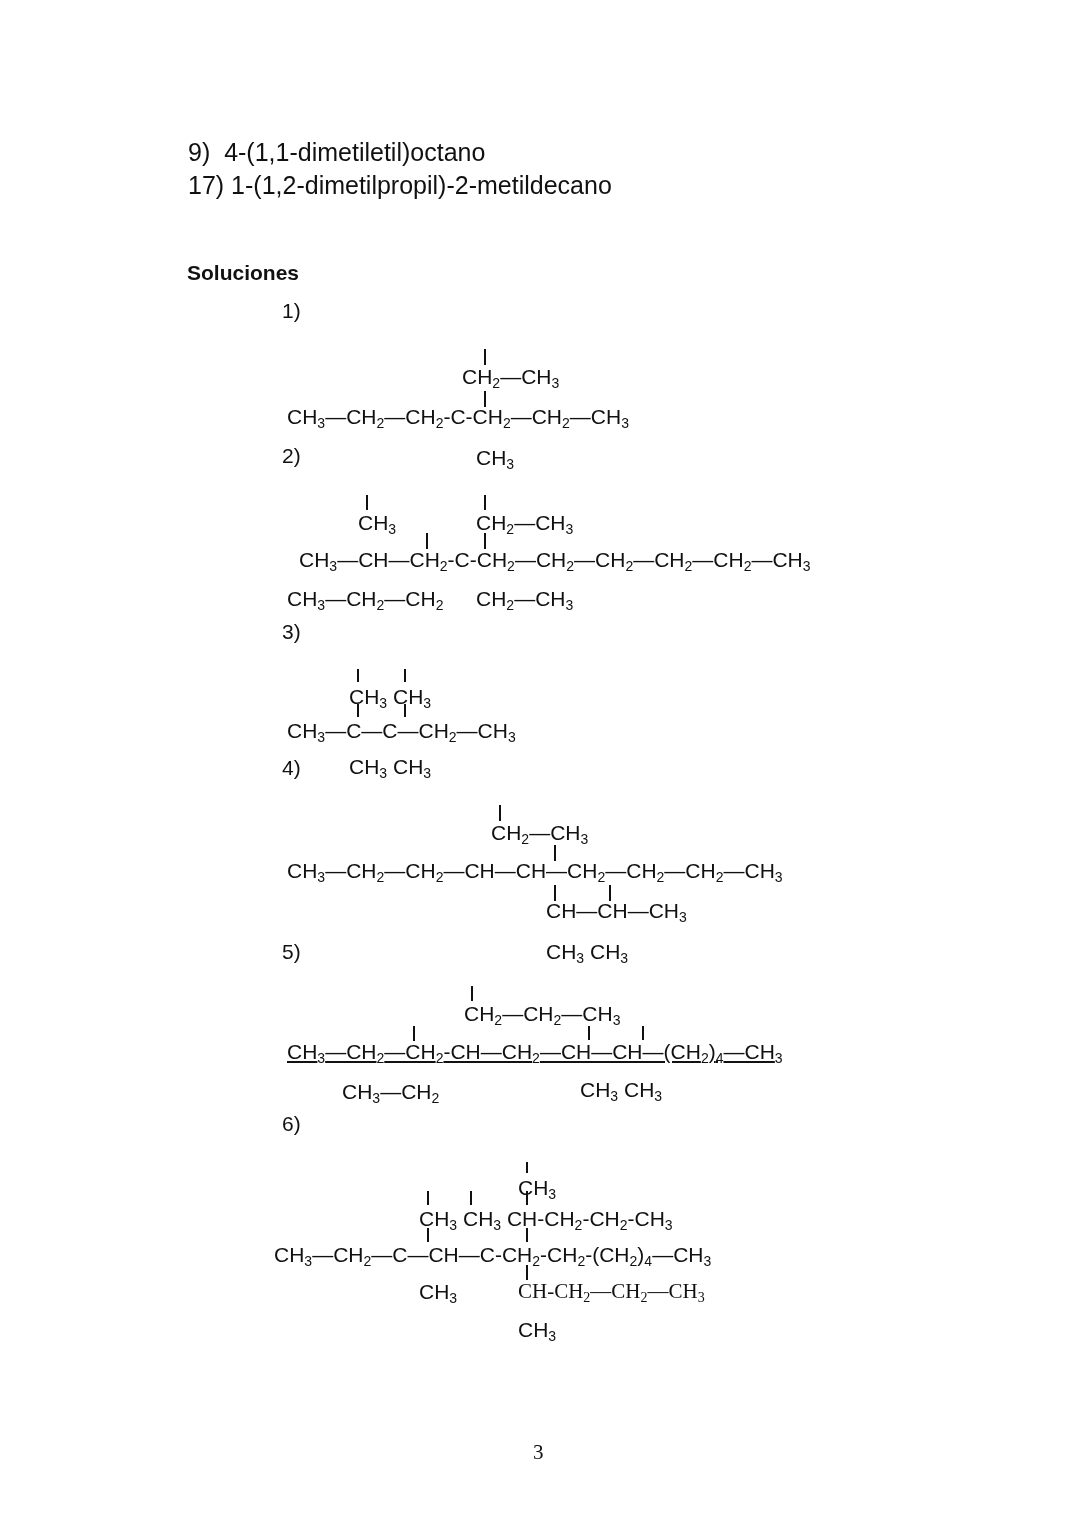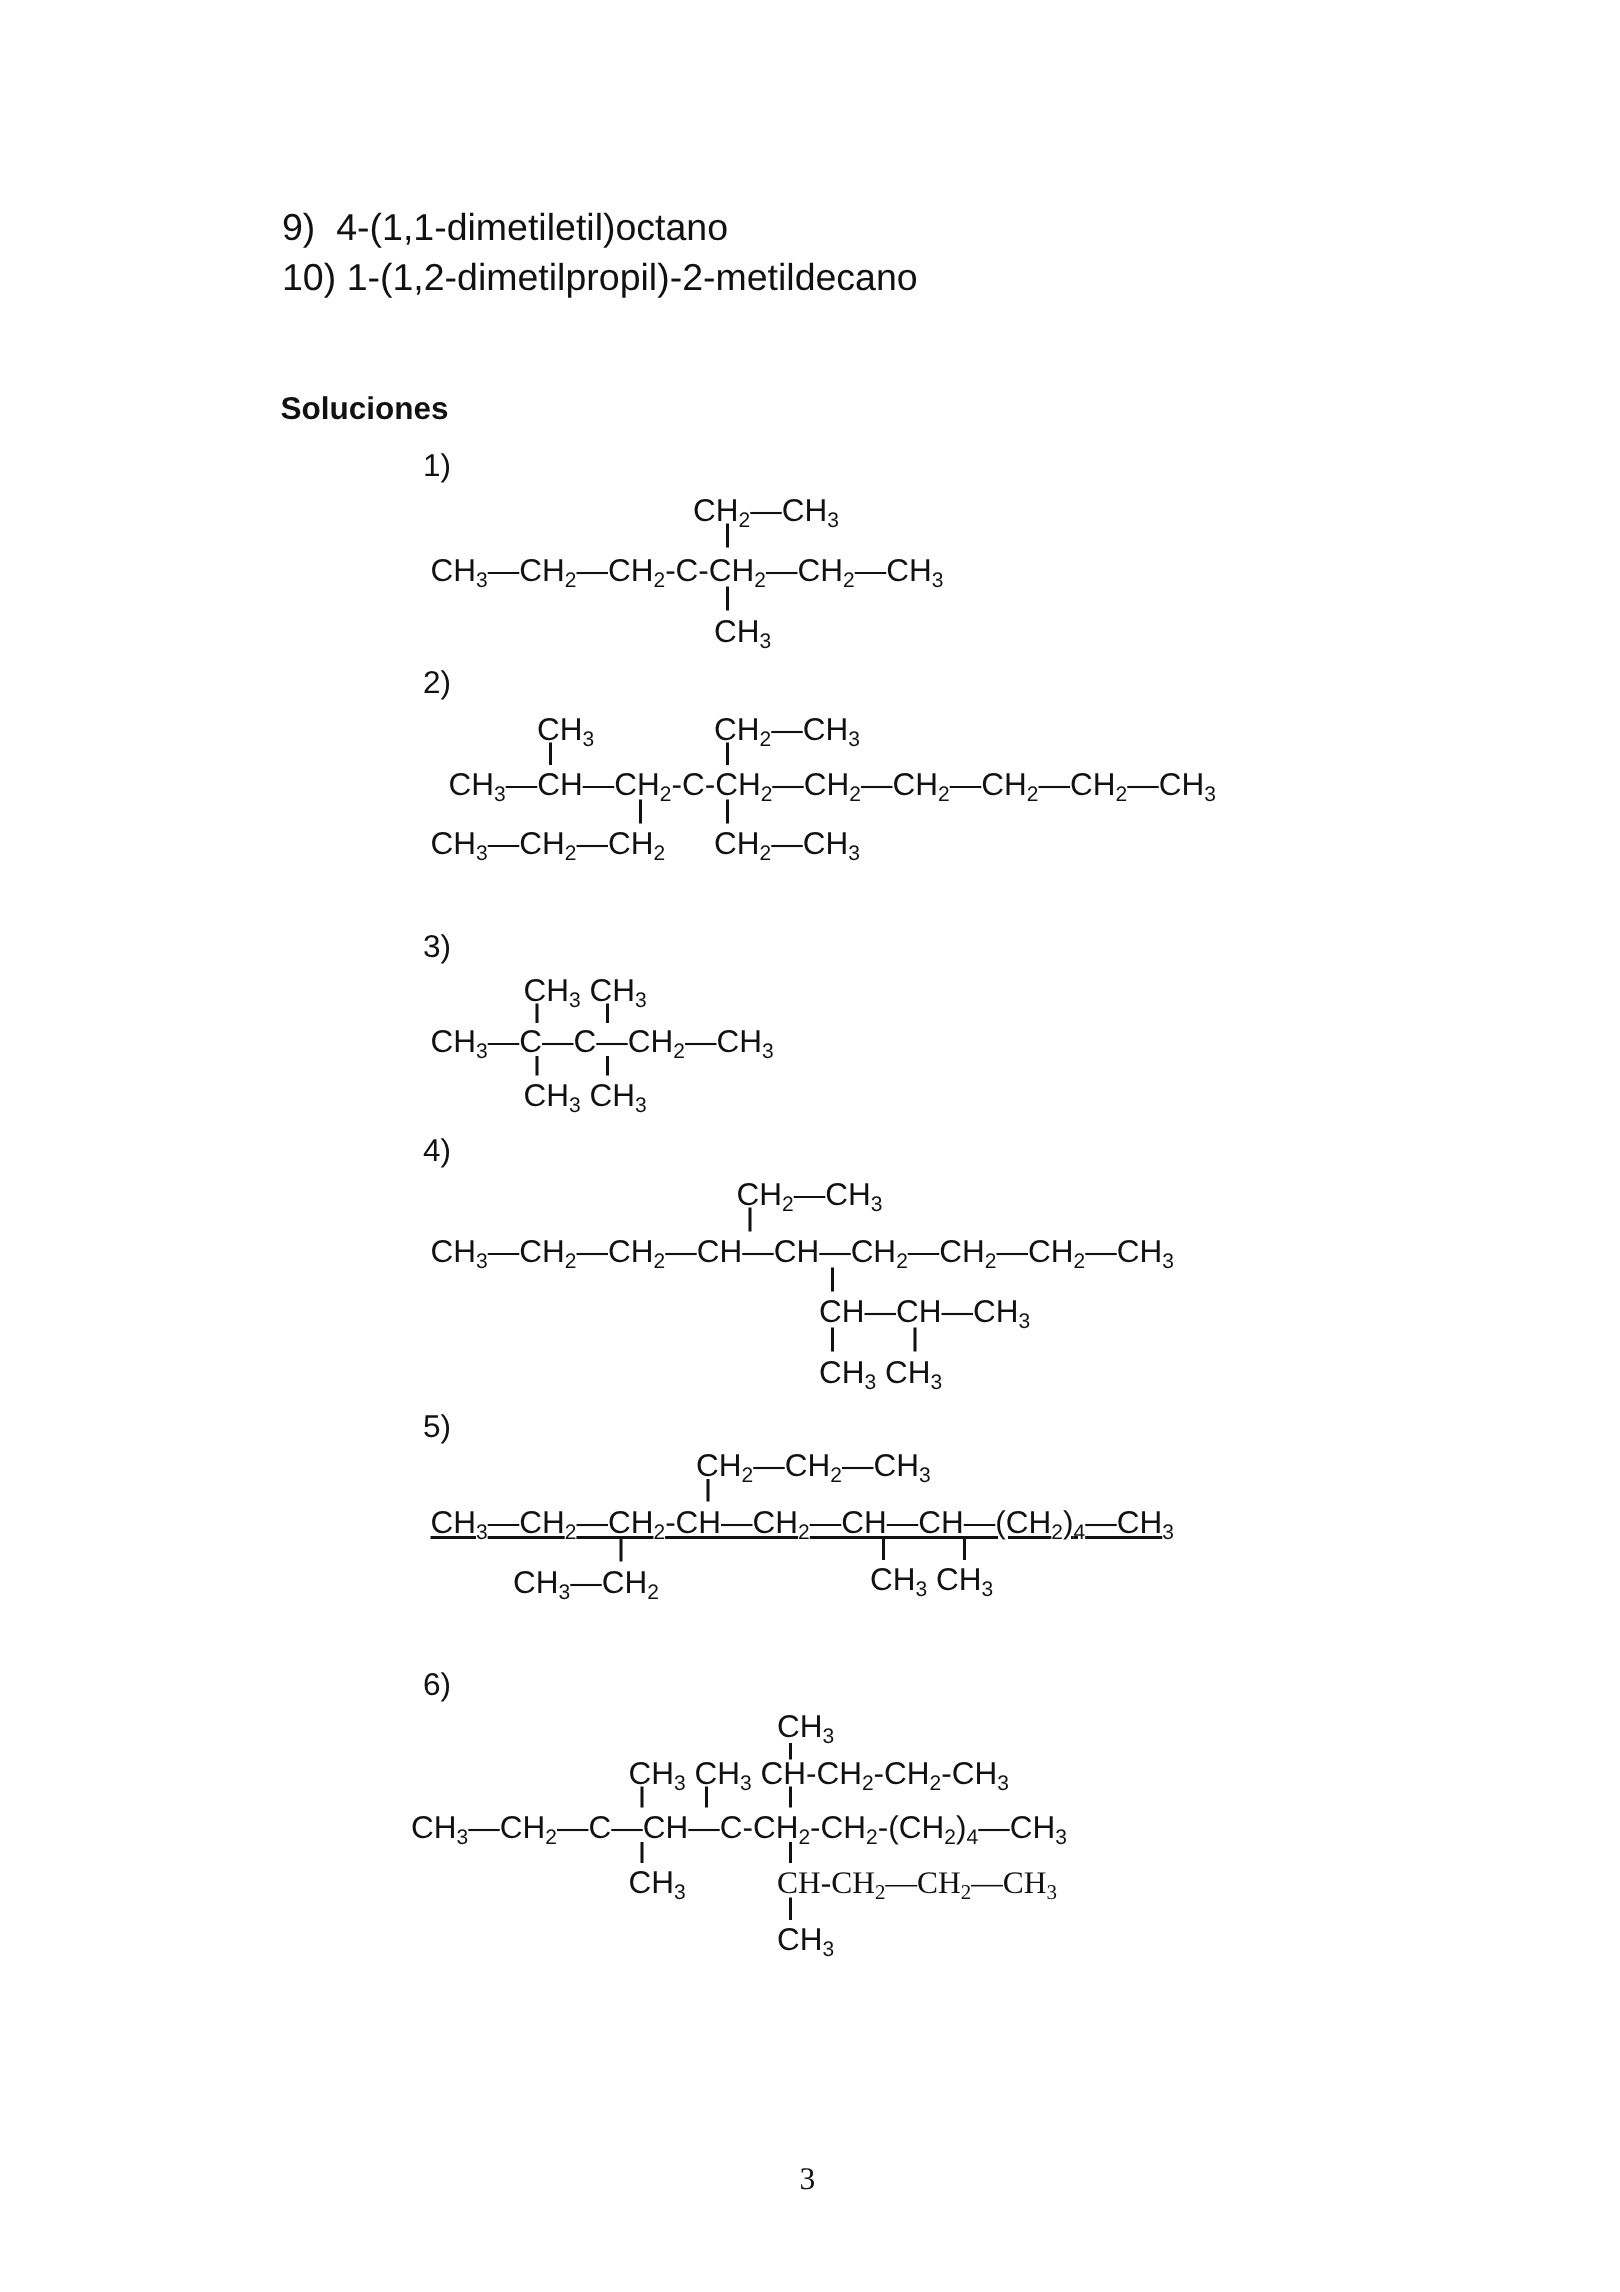--- a/index.html
+++ b/index.html
@@ -1,35 +1,35 @@
 <!DOCTYPE html>
 <html><head>
 <meta charset="utf-8">
 <style>
   html, body { margin: 0; padding: 0; background: #ffffff; }
   body { width: 1080px; height: 1528px; position: relative; overflow: hidden;
          font-family: "Liberation Sans", sans-serif; color: #111; }
   .line { position: absolute; font-size: 25px; white-space: nowrap; }
   .heading { position: absolute; font-size: 21px; font-weight: bold; }
   .label { position: absolute; font-size: 21px; }
-  .row { position: absolute; font-size: 21px; white-space: nowrap; line-height: 1; }
+  .row { position: absolute; font-size: 21px; white-space: nowrap; line-height: 1; margin-top: 36px; }
   .row sub { font-size: 14px; vertical-align: -4px; line-height: 0; }
   .bond { position: absolute; width: 2px; background: #111; }
   .pagenum { position: absolute; font-family: "Liberation Serif", serif; font-size: 21px; }
 </style>
 </head>
 <body>
 
 <div>
   <div class="line" style="left:188px; top:138px;">
     <span>9)</span>&nbsp;
     <span>4-(1,1-dimetiletil)octano</span>
   </div>
   <div class="line" style="left:188px; top:171px;">
-    <span>10)</span>
+    <span>17)</span>
     <span>1-(1,2-dimetilpropil)-2-metildecano</span>
   </div>
 </div>
 
 <div class="heading" style="left:187px; top:234px;margin-top:27px;">Soluciones</div>
 
 <div id="solutions">
     <div>
       <div class="label" style="left: 282px; top: 299px;">1)</div>
       <div class="row" style="left: 462px; top: 330px;">CH<sub>2</sub>—CH<sub>3</sub></div>

